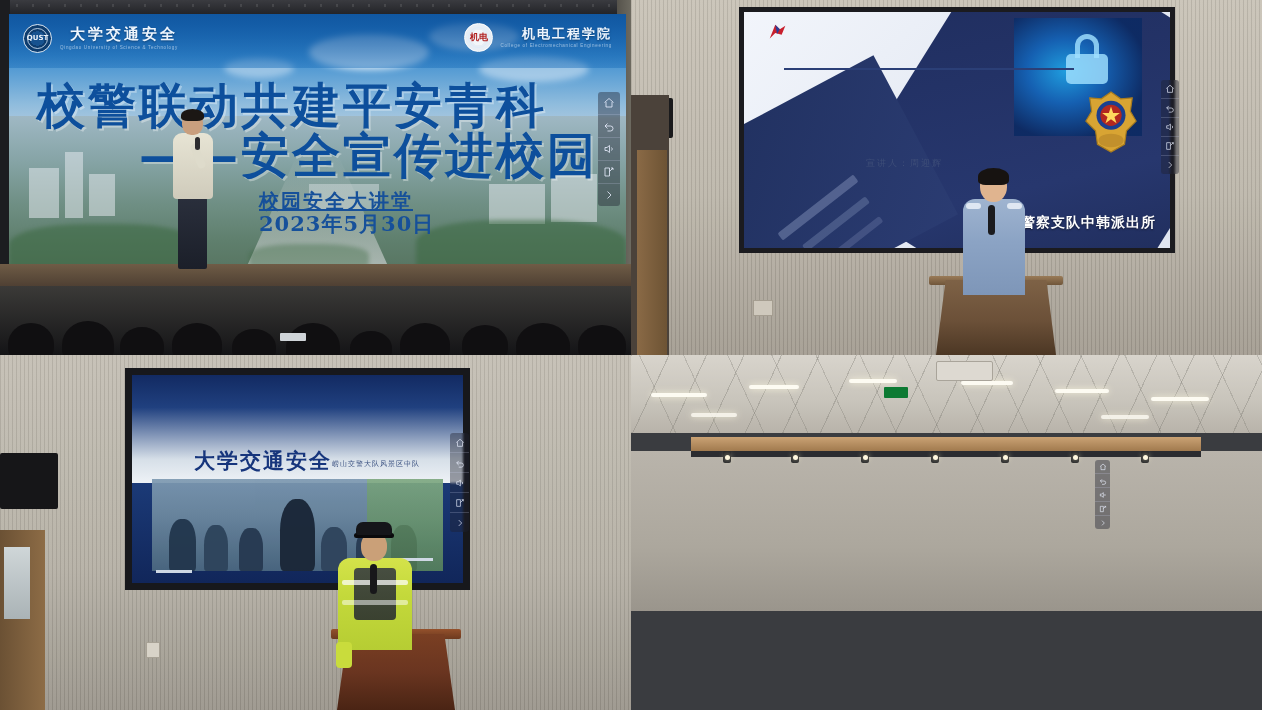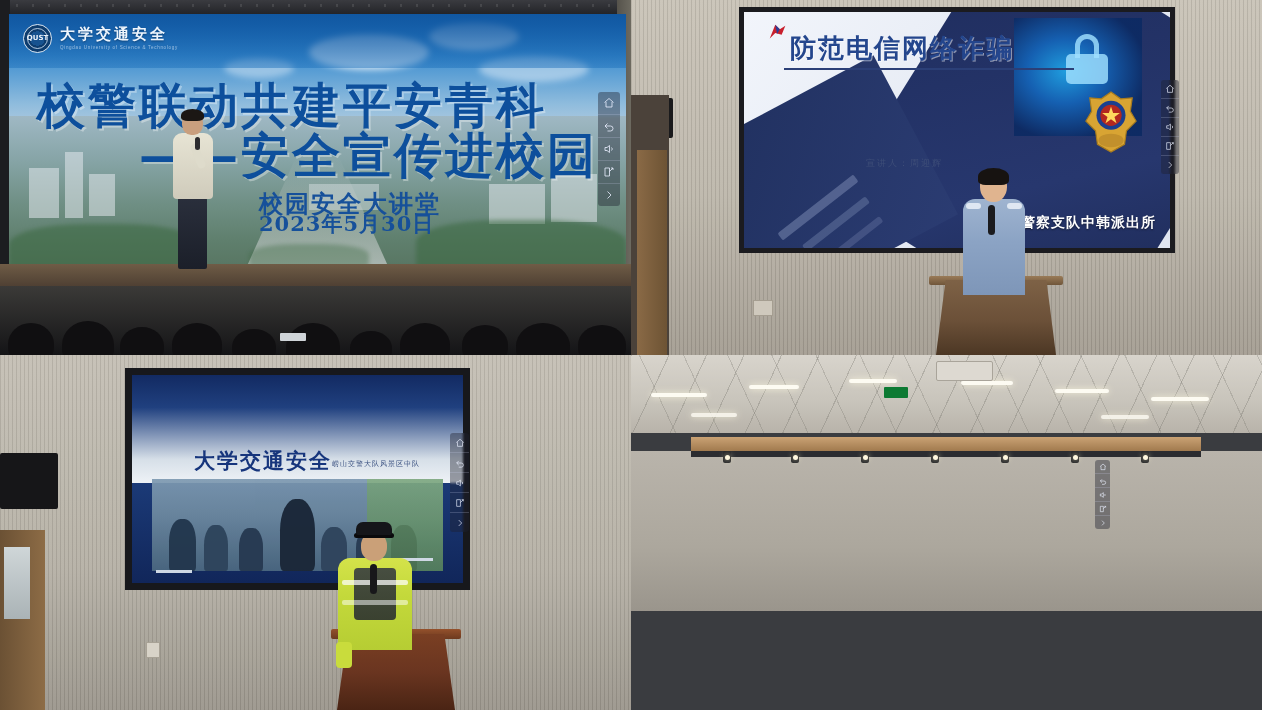--- a/index.html
+++ b/index.html
@@ -9,21 +9,21 @@
 
   
   .toolbar{position:absolute;display:flex;flex-direction:column;align-items:center;
     background:rgba(30,34,48,.42);border-radius:3px;backdrop-filter:blur(1px);z-index:40;}
   .toolbar .tb{display:flex;align-items:center;justify-content:center;
     color:rgba(235,240,255,.80);}
   .toolbar .tb svg{display:block;}
   .toolbar .tb + .tb{border-top:1px solid rgba(200,210,235,.22);}
 
   
-  .p1{background:#2a2b2f;}
+  .p1{background:#2a2b2f;text-align:right;}
   .p1 .ceiling{position:absolute;left:0;top:0;width:100%;height:14px;
     background:linear-gradient(180deg,#3a3b40,#232428);}
   .p1 .ceiling:after{content:"";position:absolute;left:0;top:4px;width:100%;height:3px;
     background:repeating-linear-gradient(90deg,rgba(255,255,255,.10) 0 2px,rgba(0,0,0,0) 2px 16px);}
   .p1 .wallL{position:absolute;left:0;top:0;width:10px;height:275px;background:#1c1d20;}
   .p1 .wallR{position:absolute;right:0;top:0;width:14px;height:285px;
     background:linear-gradient(90deg,#55524b,#6d6a60);}
   .p1 .screen{position:absolute;left:9px;top:14px;width:617px;height:262px;overflow:hidden;
     background:linear-gradient(160deg,#1766b4 0%,#2a82cc 22%,#8bb9dd 48%,#a9c6db 66%,#7ea4c2 100%);}
   
@@ -53,22 +53,22 @@
   .uniname{color:#eef5fd;font-size:15px;font-weight:bold;letter-spacing:3px;line-height:1.05;
     font-family:"DejaVu Serif","Liberation Serif",serif;text-shadow:0 1px 2px rgba(0,40,80,.6);}
   .unisub{color:rgba(225,238,250,.62);font-size:4.5px;letter-spacing:.7px;margin-top:2px;
     font-family:"Liberation Sans",sans-serif;}
   .p1 .title1{position:absolute;left:28px;top:68px;font-size:48px;line-height:.98;font-weight:bold;
     color:#0d4f9c;letter-spacing:3px;font-family:"DejaVu Serif","Liberation Serif",serif;
     text-shadow:2px 2px 0 rgba(255,255,255,.35);white-space:nowrap;}
   .p1 .title2{position:absolute;left:130px;top:118px;font-size:48px;line-height:.98;font-weight:bold;
     color:#0d4f9c;letter-spacing:3px;font-family:"DejaVu Serif","Liberation Serif",serif;
     text-shadow:2px 2px 0 rgba(255,255,255,.35);white-space:nowrap;}
-  .p1 .sub1{position:absolute;left:250px;top:174px;font-size:24px;font-weight:bold;color:#16509a;
-    letter-spacing:2px;font-family:"DejaVu Serif","Liberation Serif",serif;white-space:nowrap;}
+  .p1 .sub1{position:absolute;left:250px;top:174px;font-size:20px;font-weight:bold;color:#16509a;
+    letter-spacing:2px;font-family:"DejaVu Serif","Liberation Serif",serif;white-space:nowrap;text-decoration:underline;}
   .p1 .sub2{position:absolute;left:250px;top:196px;font-size:21px;font-weight:bold;color:#16509a;
     letter-spacing:1px;font-family:"DejaVu Serif","Liberation Serif",serif;white-space:nowrap;}
   .p1 .stage{position:absolute;left:0;bottom:69px;width:100%;height:22px;
     background:linear-gradient(180deg,#6f5c46,#4f4033);}
   .p1 .floor{position:absolute;left:0;bottom:0;width:100%;height:69px;
     background:linear-gradient(180deg,#3b3a38,#141416);}
   .p1 .speaker{position:absolute;left:170px;bottom:84px;width:46px;height:160px;z-index:6;}
   .p1 .spk-head{position:absolute;left:12px;top:0;width:21px;height:24px;border-radius:48% 48% 44% 44%;
     background:#c99f7e;}
   .p1 .spk-hair{position:absolute;left:11px;top:-2px;width:23px;height:12px;border-radius:50% 50% 30% 30%;
@@ -232,20 +232,29 @@
       <div class="logoL">
         <div class="seal">
             <span class="core">QUST</span>
           </div>
         <div>
           <div class="uniname">大学交通安全</div>
           <div class="unisub">Qingdao University of Science &amp; Technology</div>
         </div>
       </div>
 
+      <div class="logoR">
+        <div class="seal sealred">
+            <span class="core">机电</span>
+          </div>
+        <div>
+          <div class="uniname" style="font-size:13px;letter-spacing:2px;">机电工程学院</div>
+          <div class="unisub">College of Electromechanical Engineering</div>
+        </div>
+      </div>
 
       <div class="title1">校警联动共建平安青科</div>
       <div class="title2">——安全宣传进校园</div>
       <div class="sub1">校园安全大讲堂</div>
       <div class="sub2">2023年5月30日</div>
     </div>
 
     <div class="stage"></div>
     <div class="floor"></div>
 
@@ -325,21 +334,20 @@
       </div>
       <div class="sl-diagBL"></div>
       <div class="sl-stripe" style="left:26px;bottom:36px;width:96px;height:9px;"></div>
       <div class="sl-stripe" style="left:52px;bottom:20px;width:80px;height:8px;opacity:.75;"></div>
       <div class="sl-stripe" style="left:80px;bottom:6px;width:64px;height:7px;opacity:.6;"></div>
 
       <svg class="sl-flag" viewBox="0 0 24 24">
         <path d="M3 18 L9 3 L14 8 L20 4 L16 14 L9 12 Z" fill="#c8202e"></path>
         <path d="M9 3 L14 8 L11 13 Z" fill="#2b3f96"></path>
       </svg>
-      <div class="sl-title">防范电信网络诈骗</div>
       <div class="sl-rule"></div>
       <div class="sl-pres">宣讲人：周迎辉</div>
 
       <svg class="sl-badge" viewBox="0 0 60 68">
         <path d="M30 2 L40 9 L52 8 L50 22 L56 32 L46 42 L44 56 L30 64 L16 56 L14 42 L4 32 L10 22 L8 8 L20 9 Z" fill="#d8a433" stroke="#a97c1e" stroke-width="1.2"></path>
         <circle cx="30" cy="26" r="15" fill="#1b3f8f"></circle>
         <circle cx="30" cy="26" r="11" fill="#b3281f"></circle>
         <path d="M30 17 l2.2 6.6 h7 l-5.6 4.1 2.1 6.6 -5.7-4.1 -5.7 4.1 2.1-6.6 -5.6-4.1 h7 Z" fill="#ffd85e"></path>
         <ellipse cx="30" cy="52" rx="13" ry="7" fill="#c2902c"></ellipse>
       </svg>

